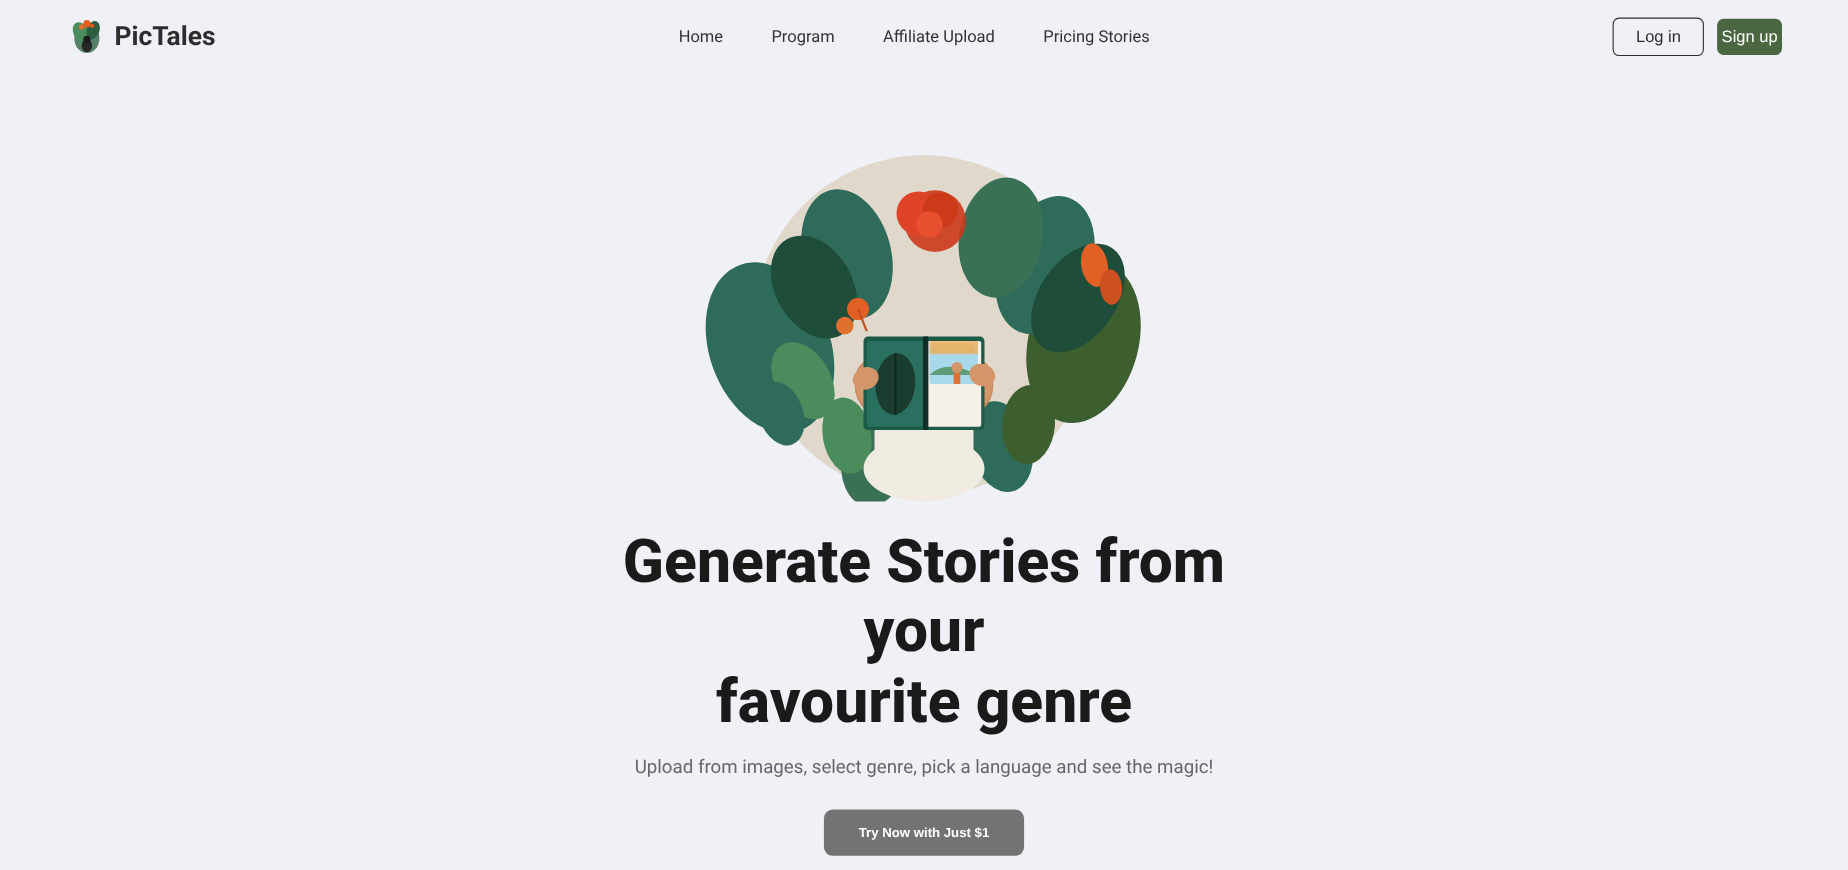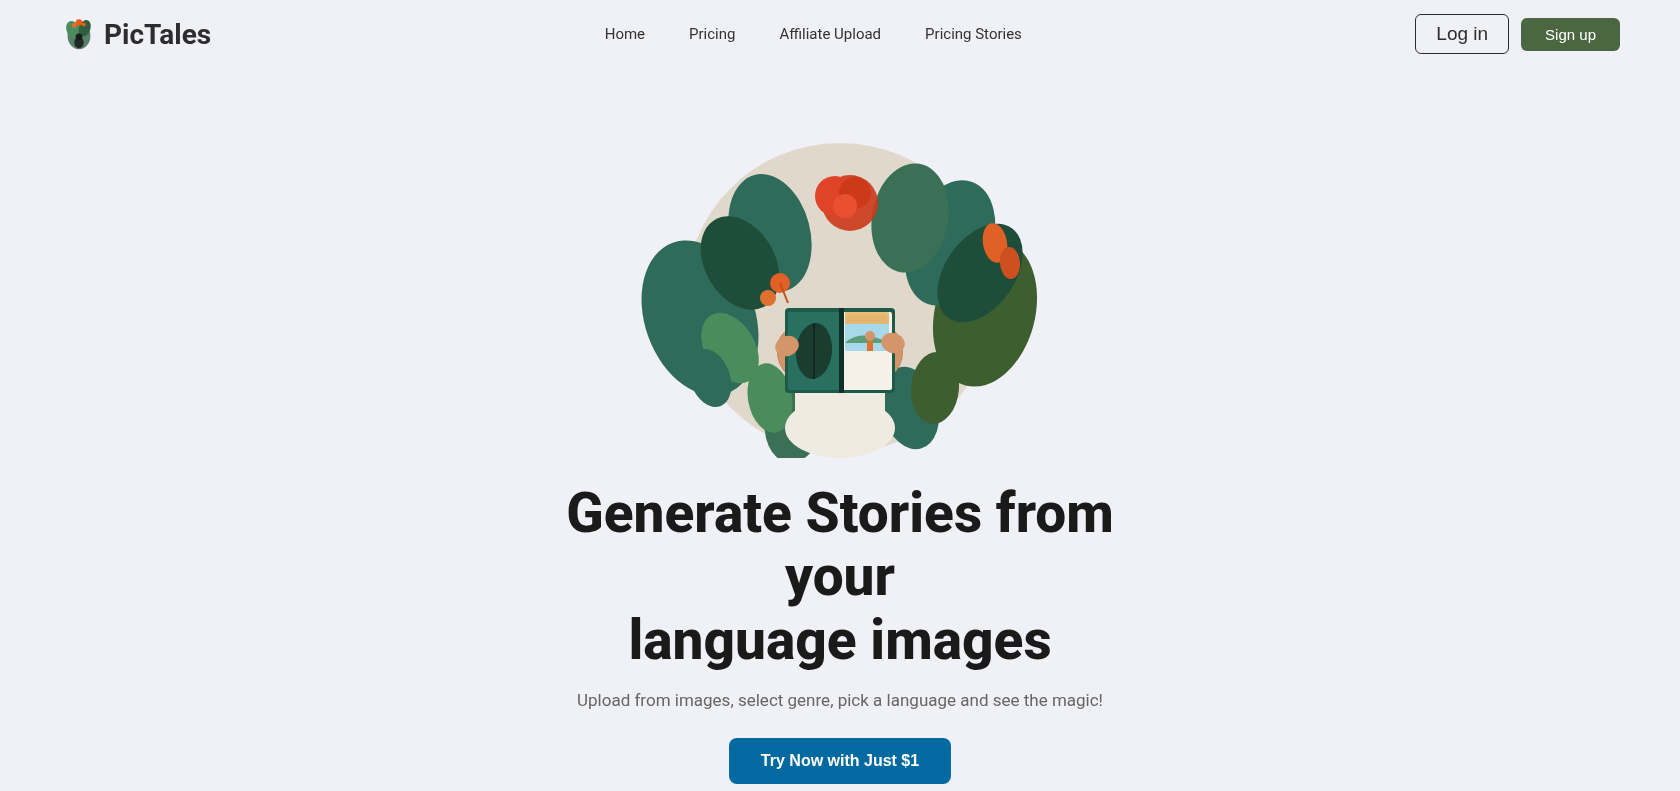--- a/index.html
+++ b/index.html
@@ -30,21 +30,21 @@
       gap: 6px;
       cursor: pointer;
     }
 
     .logo-icon {
       width: 38px;
       height: 38px;
     }
 
     .logo-text {
-      font-size: 28px;
+      font-size: 24px;
       font-weight: 700;
       color: #2d2d2d;
     }
 
     .nav-links {
       display: flex;
       align-items: flex-start;
       gap: 44px;
     }
 
@@ -59,28 +59,28 @@
       display: flex;
       align-items: center;
       gap: 12px;
     }
 
     .btn-login {
       padding: 8px 20px;
       border: 1.5px solid #2d2d2d;
       border-radius: 6px;
       background: transparent;
-      font-size: 19px;
+      font-size: 15px;
       font-weight: 500;
       color: #2d2d2d;
       cursor: pointer;
     }
 
     .btn-signup {
-      padding: 8px 24px;
+      padding: 8px 4px;
       border: none;
       border-radius: 6px;
       background: #4a6741;
       font-size: 15px;
       font-weight: 500;
       color: #fff;
       cursor: pointer;
       text-align: center;
     }
 
@@ -119,23 +119,23 @@
 
     .hero-subtitle {
       font-size: 17px;
       color: #666;
       text-align: center;
       margin-bottom: 28px;
     }
 
     .btn-cta {
       padding: 14px 32px;
-      background: #0369a1;
+      background: #737373;
       color: #fff;
-      font-size: 16px;
+      font-size: 12px;
       font-weight: 600;
       border: none;
       border-radius: 8px;
       cursor: pointer;
     }
   </style>
 </head>
 <body>
 
 <nav class="navbar">
@@ -152,21 +152,21 @@
       <circle cx="25" cy="10" r="2" fill="#e85c1a"></circle>
 
       <ellipse cx="20" cy="29" rx="5" ry="6" fill="#1a1a1a" opacity="0.85"></ellipse>
       <circle cx="20" cy="23" r="3.5" fill="#1a1a1a"></circle>
     </svg>
     <span class="logo-text">PicTales</span>
   </div>
 
   <div class="nav-links">
     <a class="nav-link">Home</a>
-    <a class="nav-link">Pricing</a>
+    <a class="nav-link">Program</a>
     <a class="nav-link">Affiliate Upload</a>
     <a class="nav-link">Pricing Stories</a>
   </div>
 
   <div class="nav-actions">
     <button class="btn-login">Log in</button>
     <button class="btn-signup">Sign up</button>
   </div>
 </nav>
 
@@ -238,20 +238,20 @@
       <rect x="208" y="226" width="38" height="8" rx="1" fill="#e8b060" opacity="0.6"></rect>
 
       <ellipse cx="147" cy="258" rx="12" ry="10" fill="#d4956a" transform="rotate(-20 147 258)"></ellipse>
       <ellipse cx="253" cy="255" rx="12" ry="10" fill="#d4956a" transform="rotate(20 253 255)"></ellipse>
 
     </svg>
   </div>
 
   <h1 class="hero-title">
     <span>Generate Stories from your</span><br>
-    <span>language images</span>
+    <span>favourite genre</span>
   </h1>
 
   <p class="hero-subtitle">Upload from images, select genre, pick a language and see the magic!</p>
 
   <button class="btn-cta">Try Now with Just $1</button>
 
 </section>
 
 </body></html>

